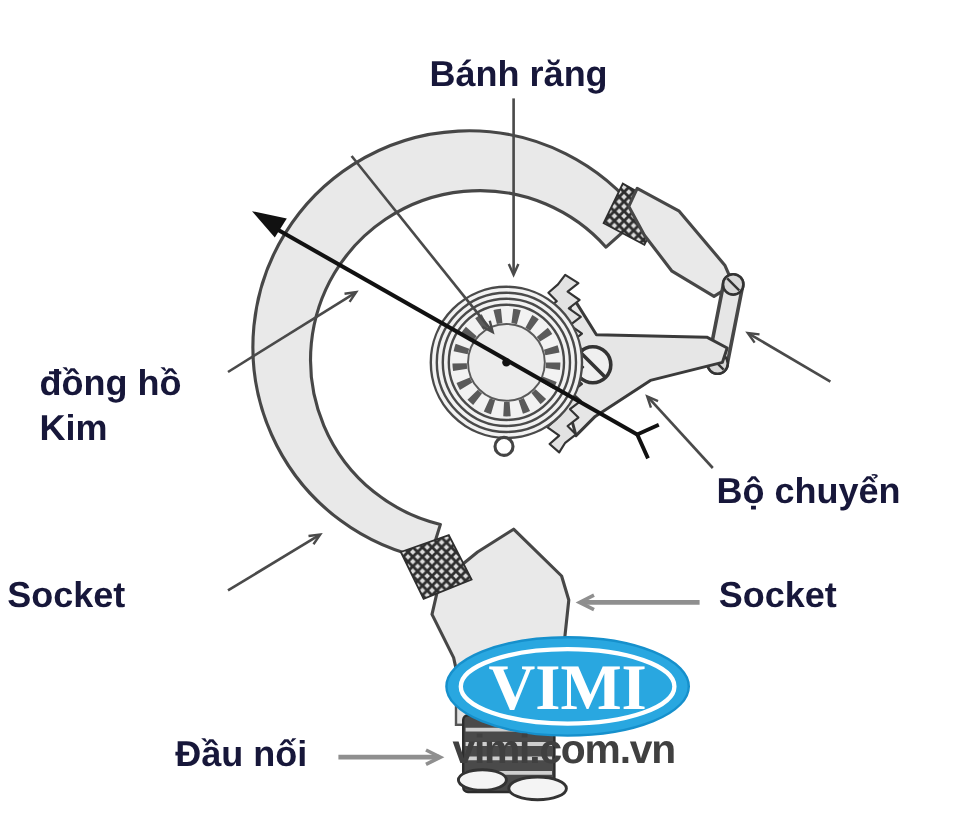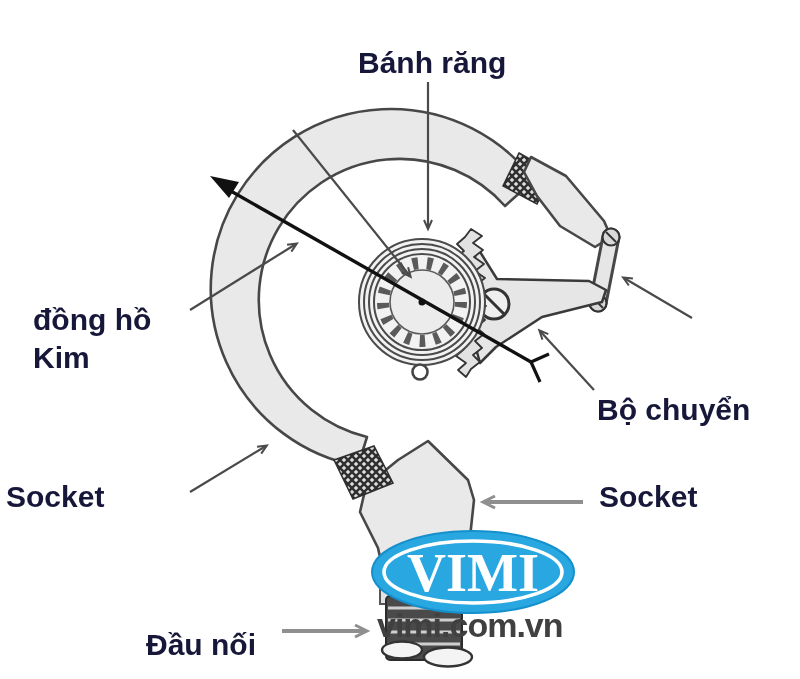--- a/index.html
+++ b/index.html
@@ -133,17 +133,17 @@
 
   <div class="lbl lbl-bo" style="left:597px;top:390px;text-align:center;">
     <span class="ln">Bộ chuyển</span>
   </div>
 
   <div class="lbl lbl-ong" style="left:6px;top:474px;">
     <span class="ln">Socket</span>
   </div>
 
   <div class="lbl" style="left:599px;top:466px;margin-top:12px;">Socket</div>
-  <div class="lbl" style="left:146px;top:610px;margin-top:16px;">Đầu nối</div>
+  <div class="lbl" style="left:146px;top:610px;">Đầu nối</div>
 
   <div class="website">vimi.com.vn</div>
 
 </div>
 
 </body></html>

